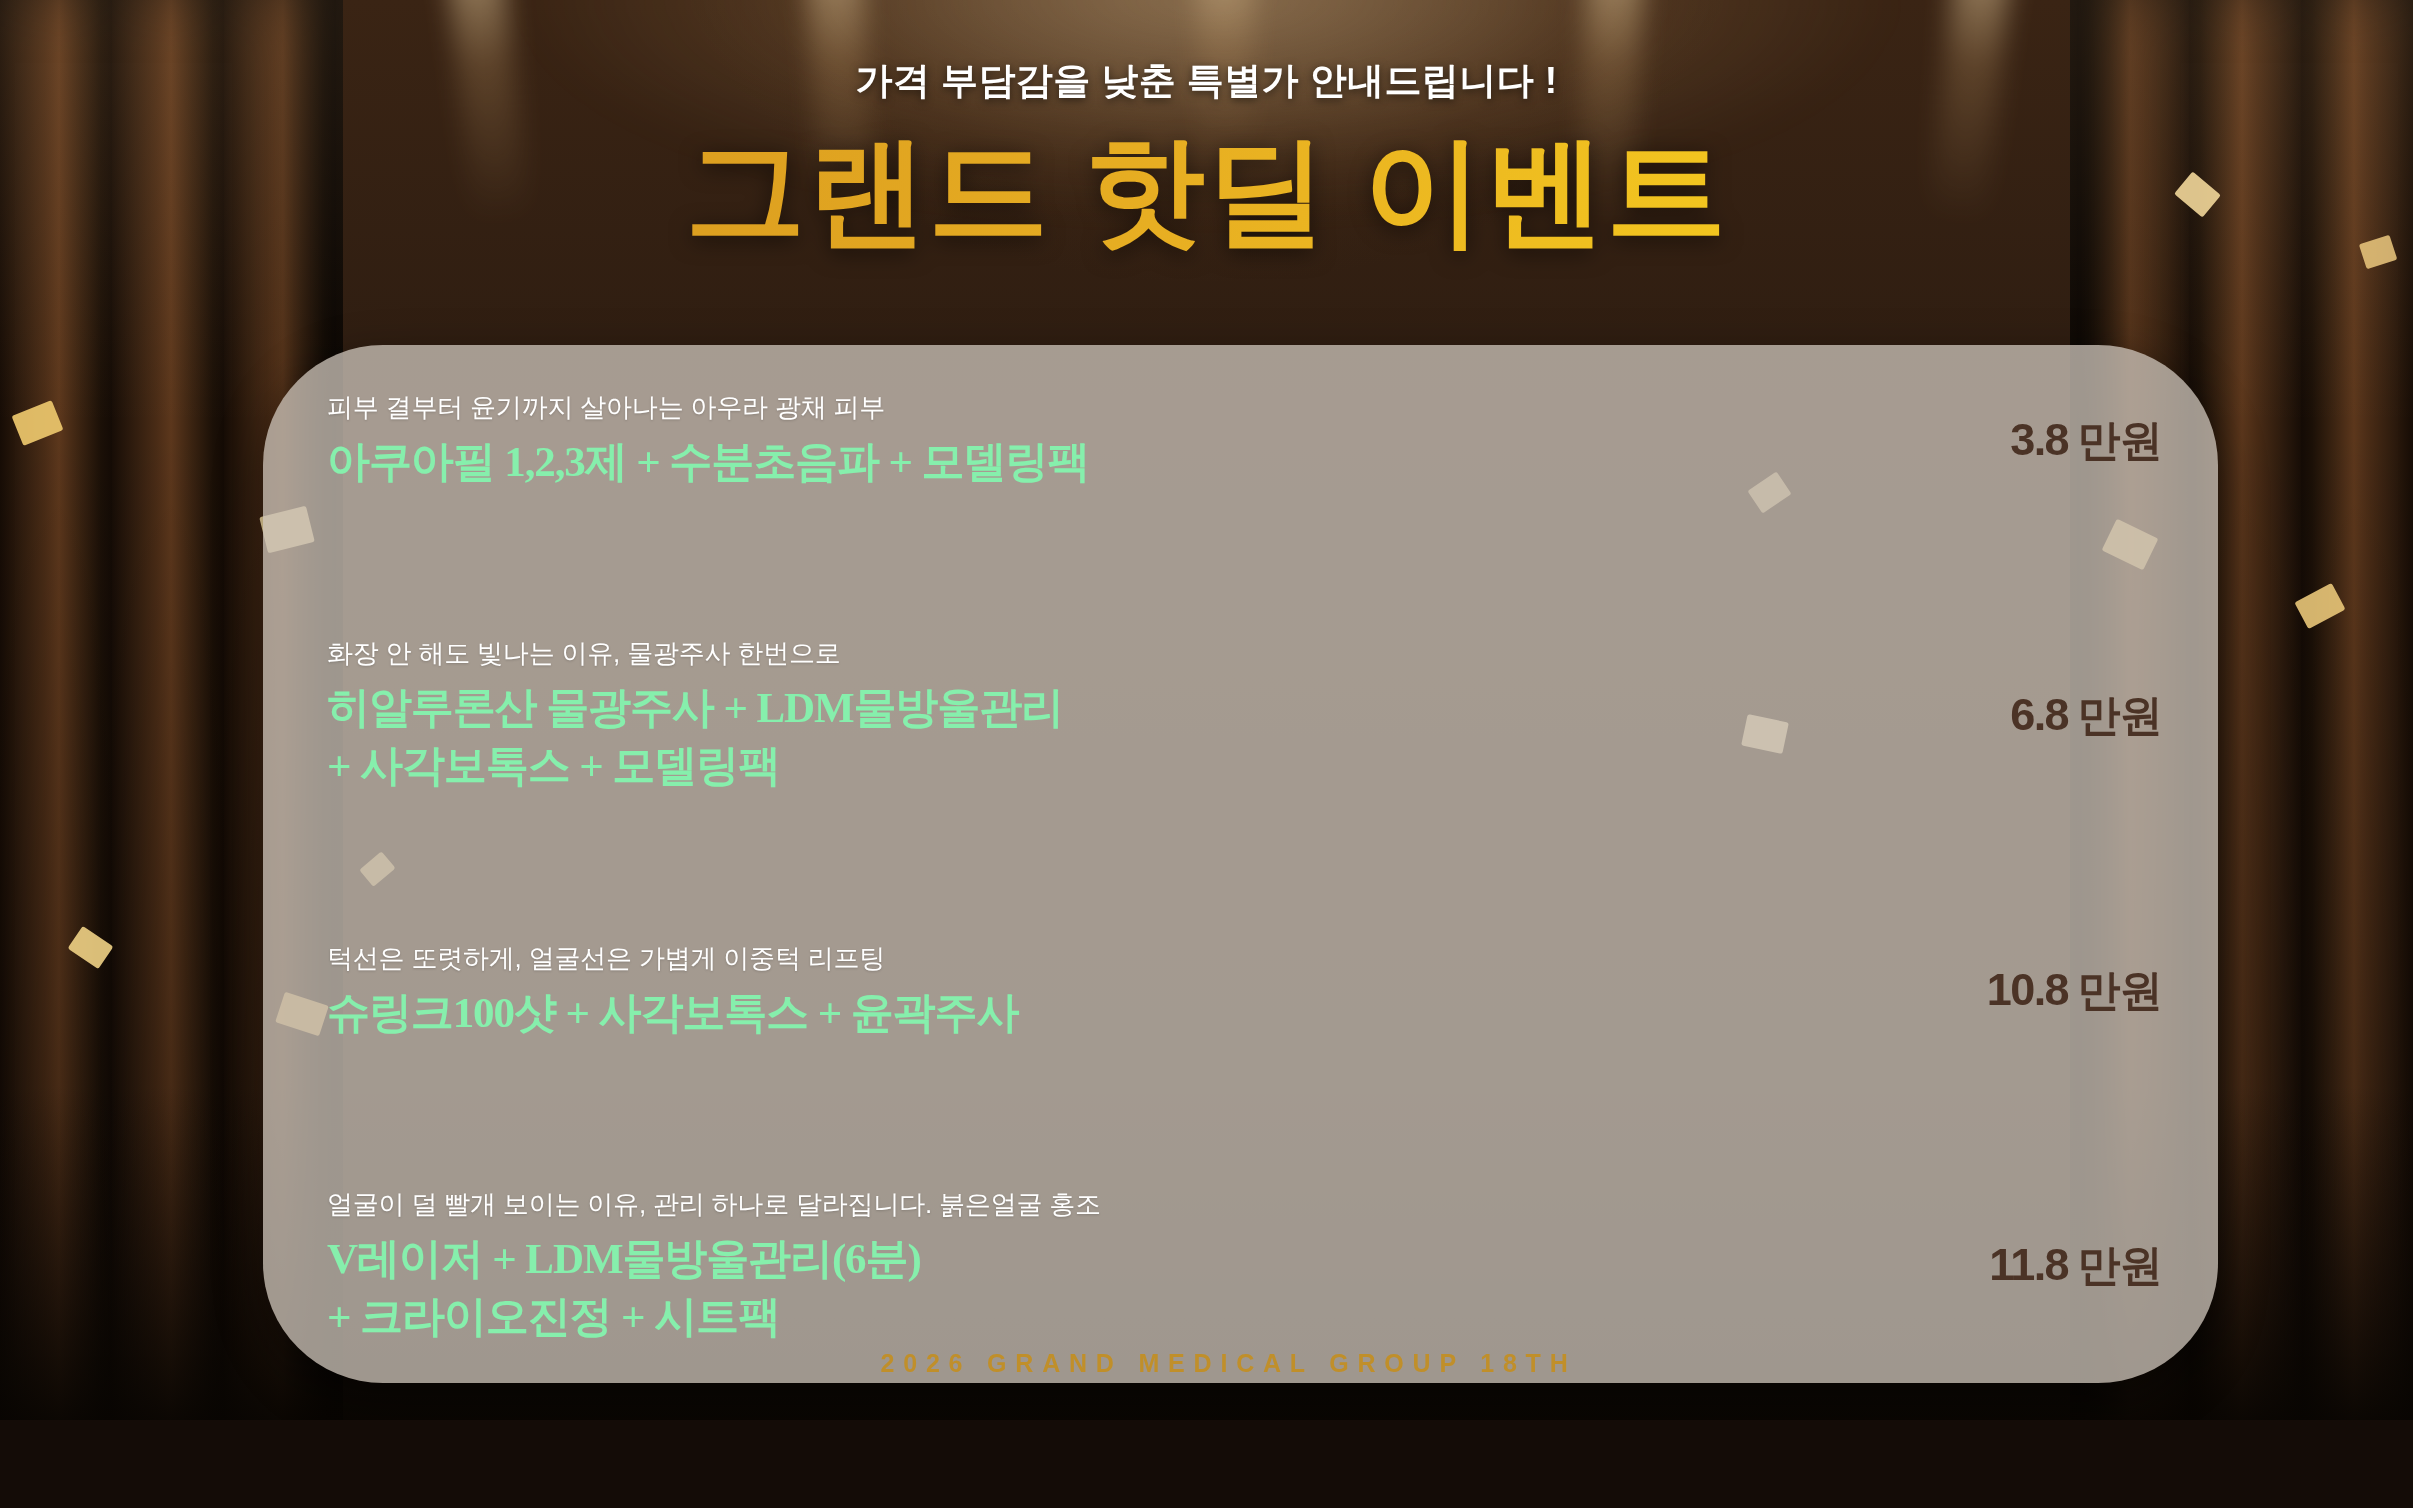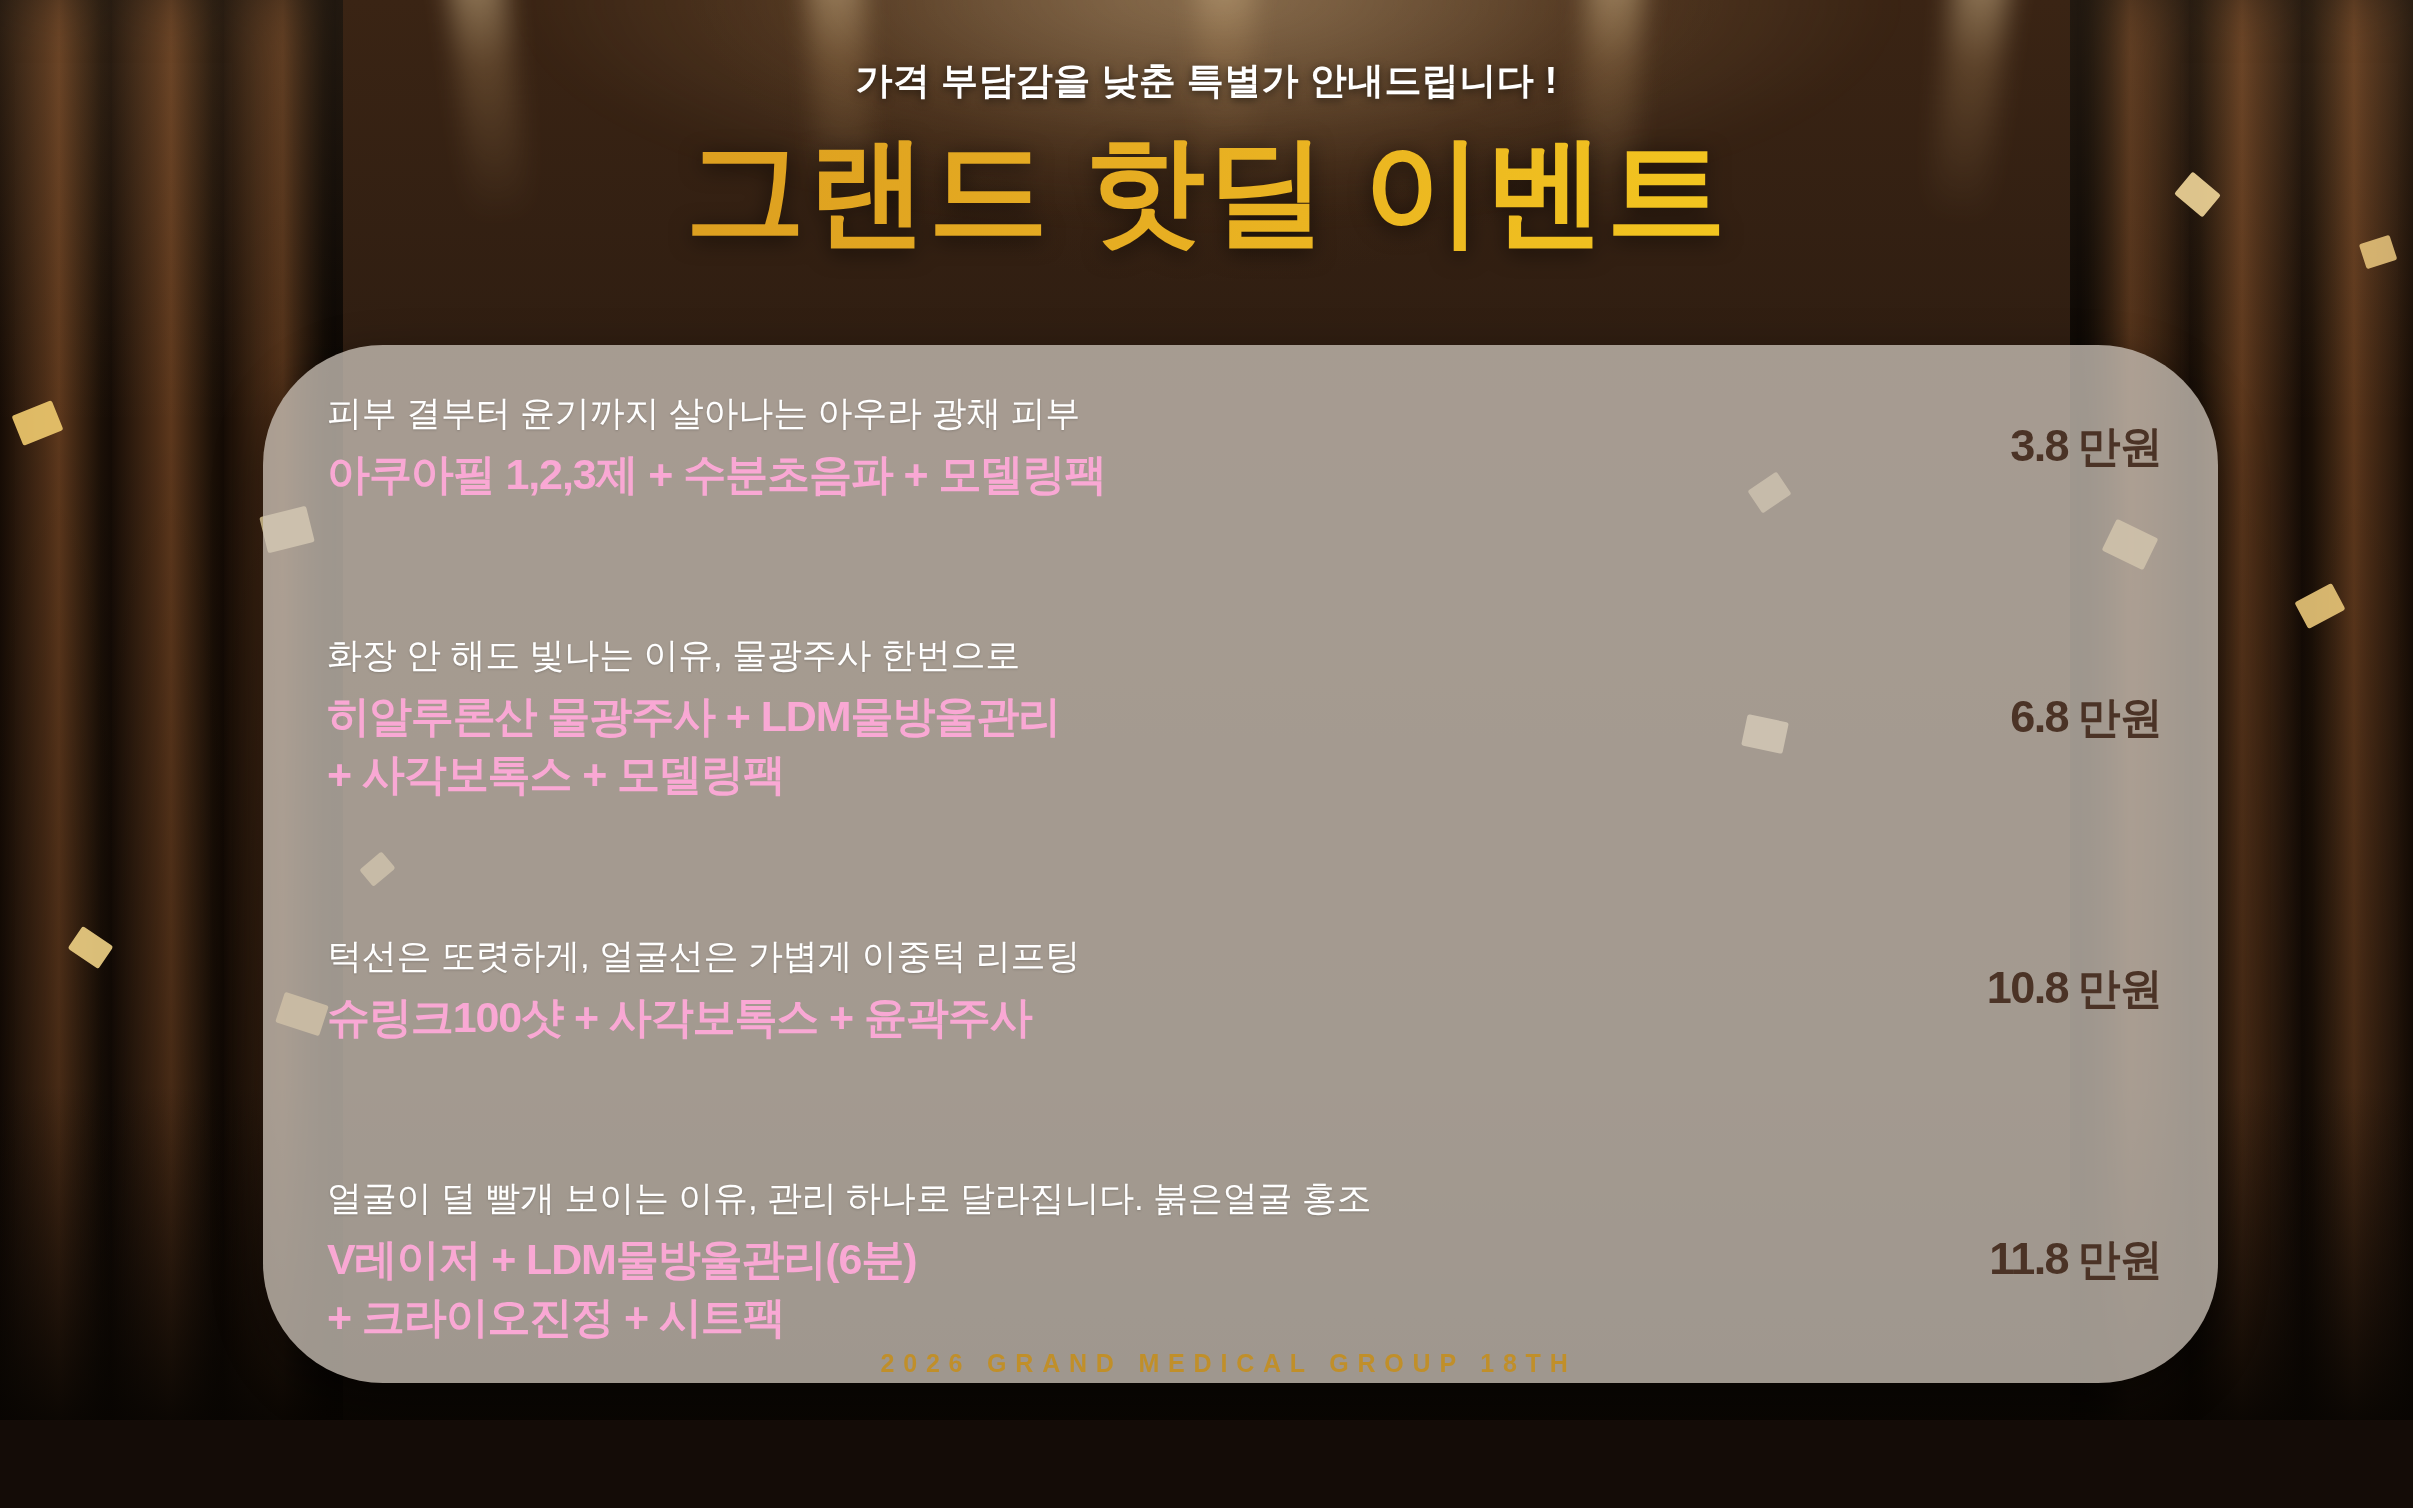--- a/index.html
+++ b/index.html
@@ -116,32 +116,33 @@
 
   .offer {
     display: flex;
     align-items: center;
     justify-content: space-between;
     gap: 24px;
   }
   .offer-text { flex: 1 1 auto; min-width: 0; }
   .offer-tag {
     color: #ffffff;
-    font-size: 35px;
+    font-size: 26px;
     font-weight: 500;
     letter-spacing: -0.2px;
     margin-bottom: 8px;
     text-shadow: 0 0.8px 2.4px rgba(0,0,0,0.18);
   }
   .offer-title {
-    color: #f9a8d4;
+    color: #86efac;
     font-size: 43px;
     font-weight: 800;
     letter-spacing: -1.1px;
     line-height: 1.35;
+    font-family: Liberation Serif, serif;
   }
   .offer-price {
     flex: 0 0 auto;
     white-space: nowrap;
     color: #4b3326;
     display: flex;
     align-items: baseline;
     justify-content: flex-end;
     min-width: 415px;
   }

